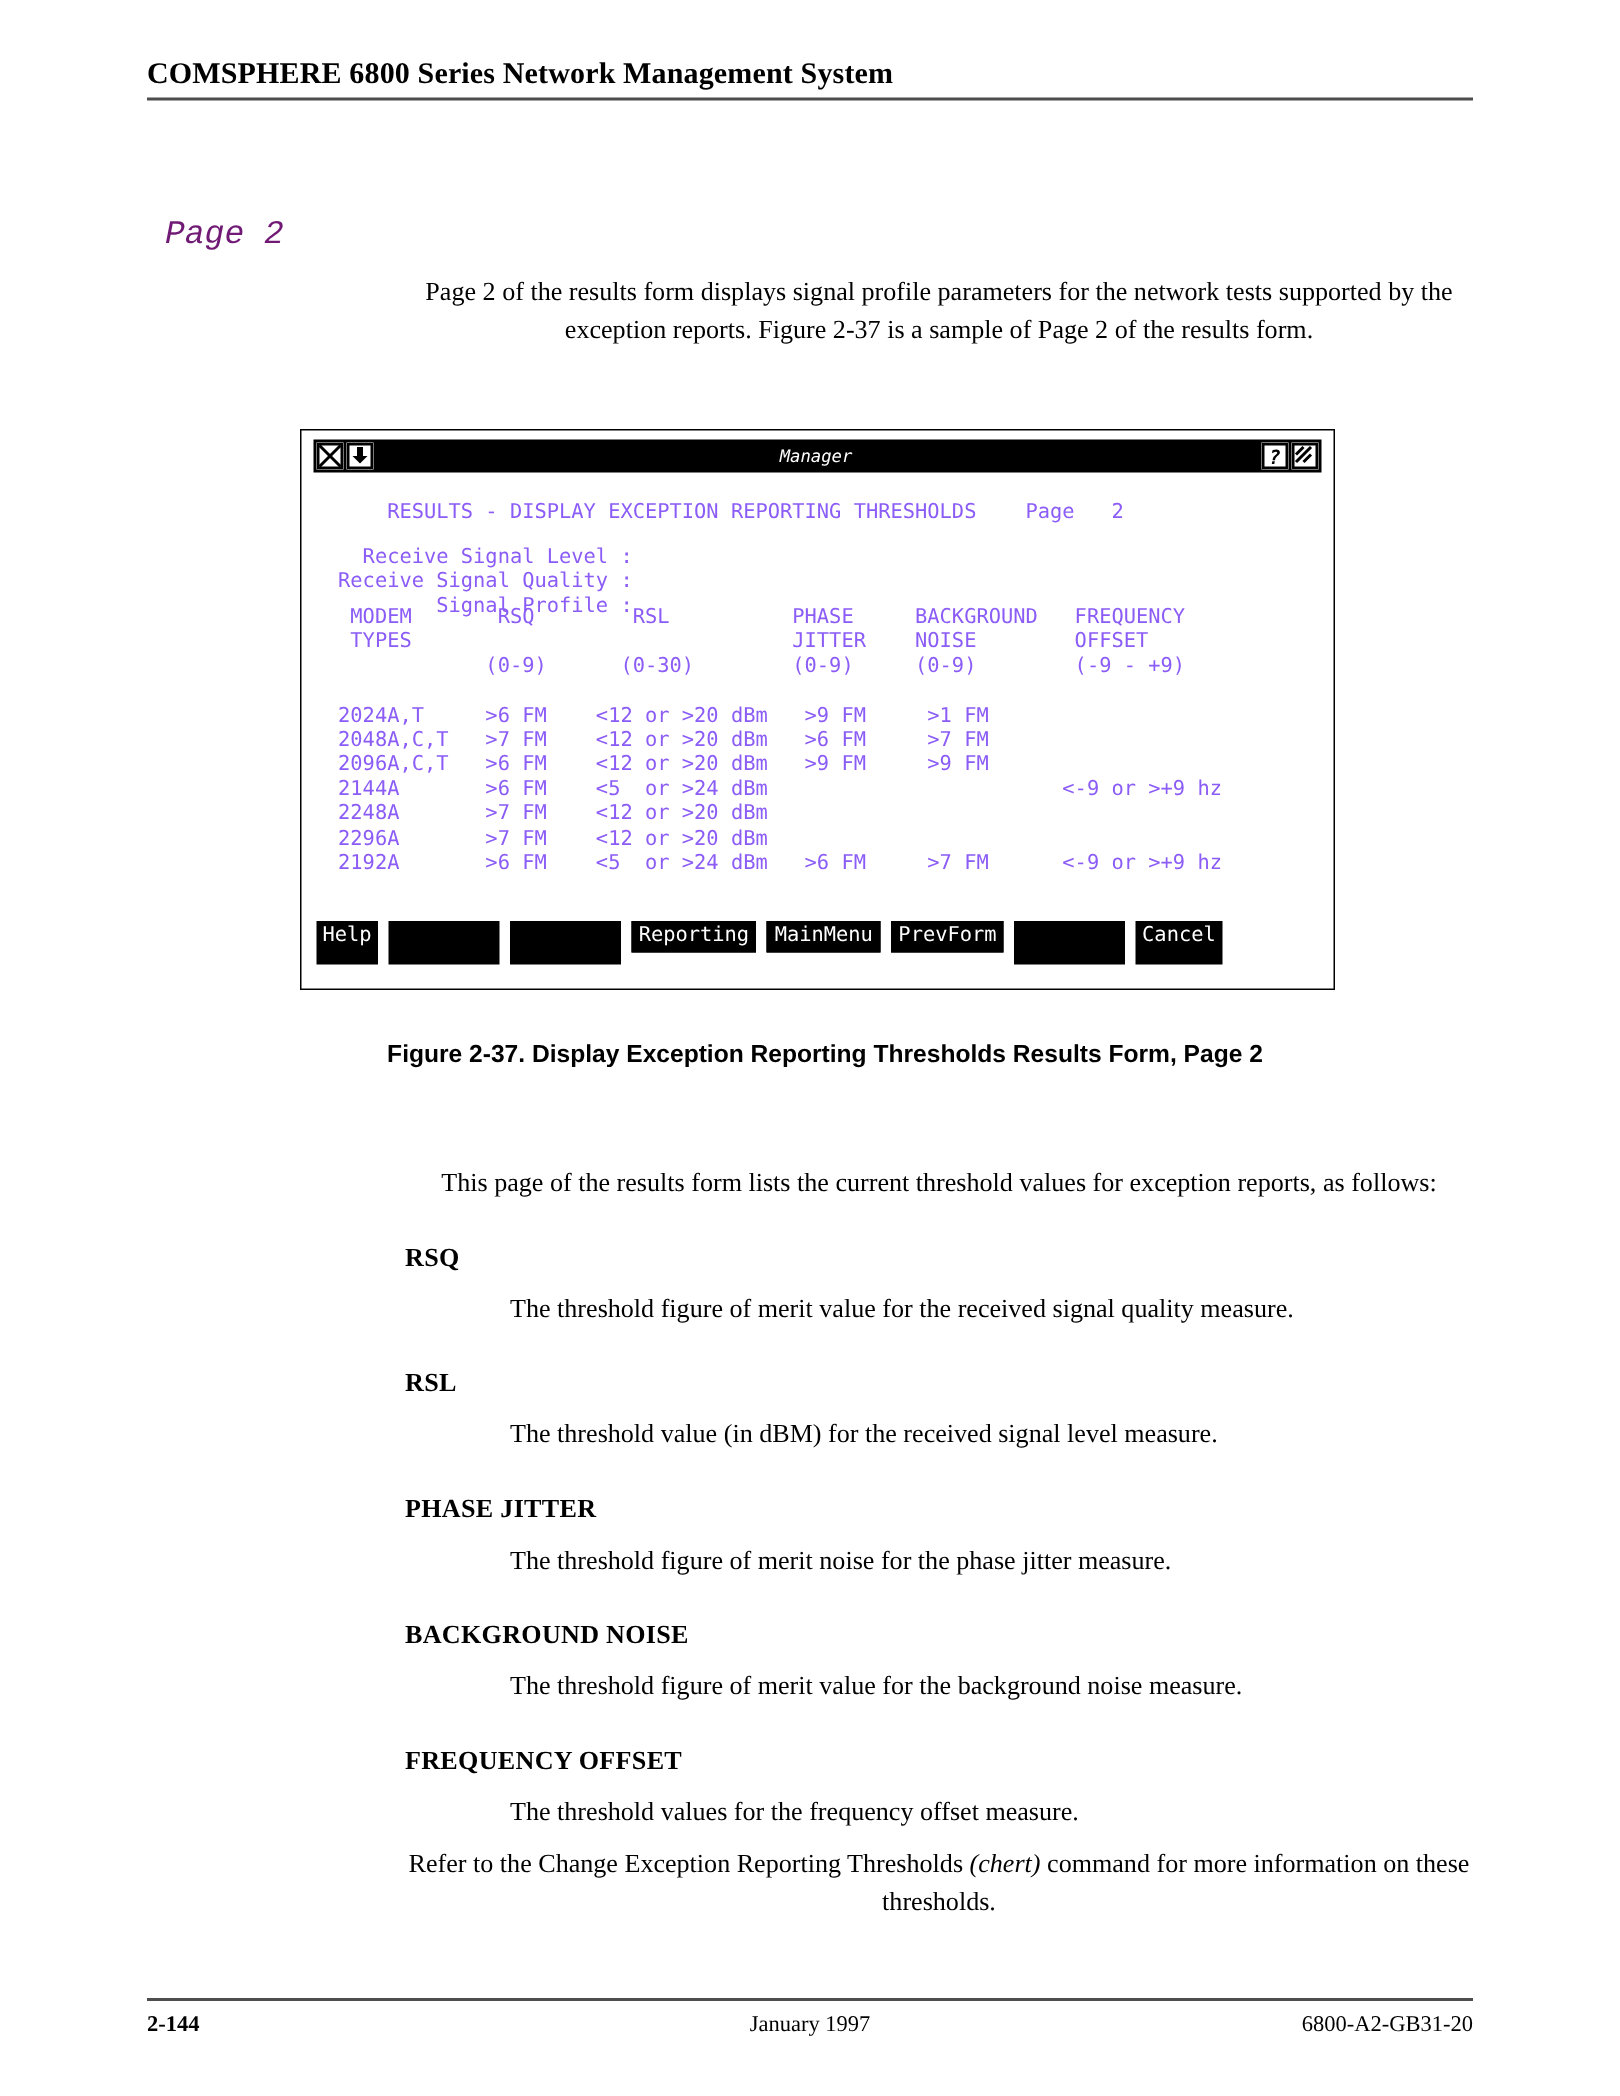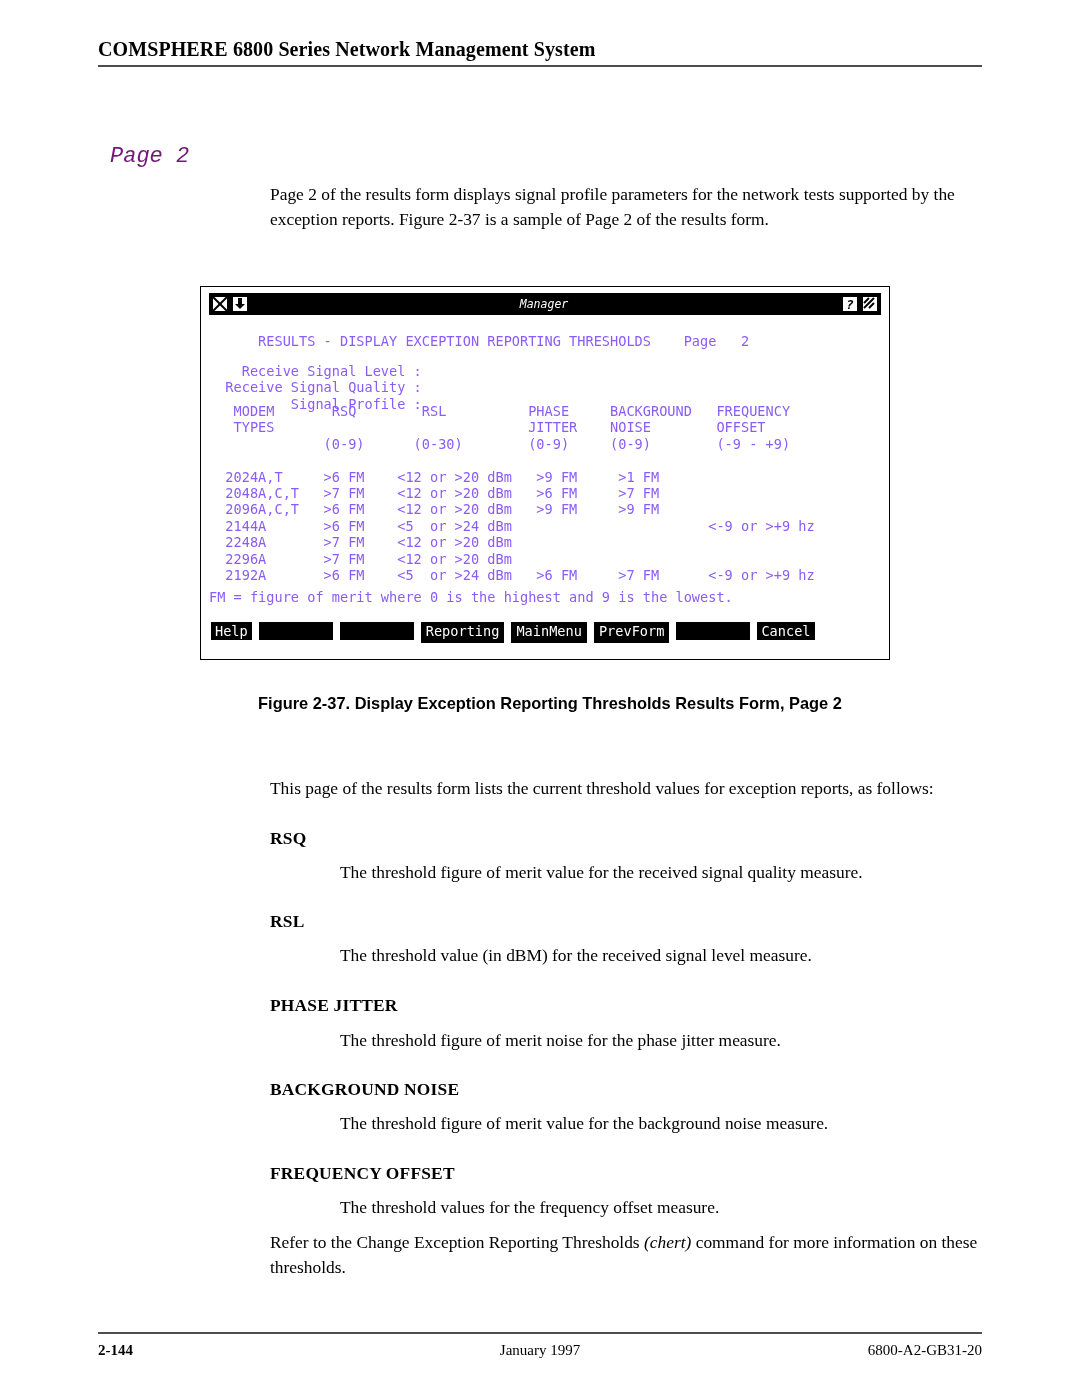--- a/index.html
+++ b/index.html
@@ -49,21 +49,21 @@
   }
 
   
   .body-col {
     position: absolute;
     left: 270px;
     width: 712px;
     font-family: "Liberation Serif", serif;
     font-size: 17.4px;
     line-height: 25px;
-    text-align: left;
+    text-align: center;
   }
   .intro-para { top: 182px; }
 
   
   .term-wrap {
     position: absolute;
     left: 200px;
     top: 286px;
     width: 690px;
     height: 374px;
@@ -150,21 +150,21 @@
     bottom: 16px;
     display: flex;
     gap: 7px;
   }
   .term-btn {
     background: #000000;
     color: #ffffff;
     font-family: "DejaVu Sans Mono", monospace;
     font-size: 13.6px;
     line-height: 18px;
-    height: 18px;
+    height: 29px;
     padding: 0 4px;
     text-align: center;
     white-space: pre;
     box-sizing: border-box;
   }
   .term-btn.framed { border: 1.5px solid #000; height: 21px; line-height: 17px; }
   .term-btn.blank { width: 74px; }
 
   
   .fig-caption {
@@ -285,21 +285,20 @@
 <span>              (0-9)      (0-30)        (0-9)     (0-9)        (-9 - +9)</span>
 
 <span>  2024A,T     &gt;6 FM    &lt;12 or &gt;20 dBm   &gt;9 FM     &gt;1 FM</span>
 <span>  2048A,C,T   &gt;7 FM    &lt;12 or &gt;20 dBm   &gt;6 FM     &gt;7 FM</span>
 <span>  2096A,C,T   &gt;6 FM    &lt;12 or &gt;20 dBm   &gt;9 FM     &gt;9 FM</span>
 <span>  2144A       &gt;6 FM    &lt;5  or &gt;24 dBm                        &lt;-9 or &gt;+9 hz</span>
 <span>  2248A       &gt;7 FM    &lt;12 or &gt;20 dBm</span>
 <span>  2296A       &gt;7 FM    &lt;12 or &gt;20 dBm</span>
 <span>  2192A       &gt;6 FM    &lt;5  or &gt;24 dBm   &gt;6 FM     &gt;7 FM      &lt;-9 or &gt;+9 hz</span></div>
 
-    <div class="note-block">FM = figure of merit where 0 is the highest and 9 is the lowest.</div>
   </div>
 
   <div class="btnbar">
     <div class="term-btn">Help</div>
     <div class="term-btn blank"></div>
     <div class="term-btn blank"></div>
     <div class="term-btn framed">Reporting</div>
     <div class="term-btn framed">MainMenu</div>
     <div class="term-btn framed">PrevForm</div>
     <div class="term-btn blank"></div>

